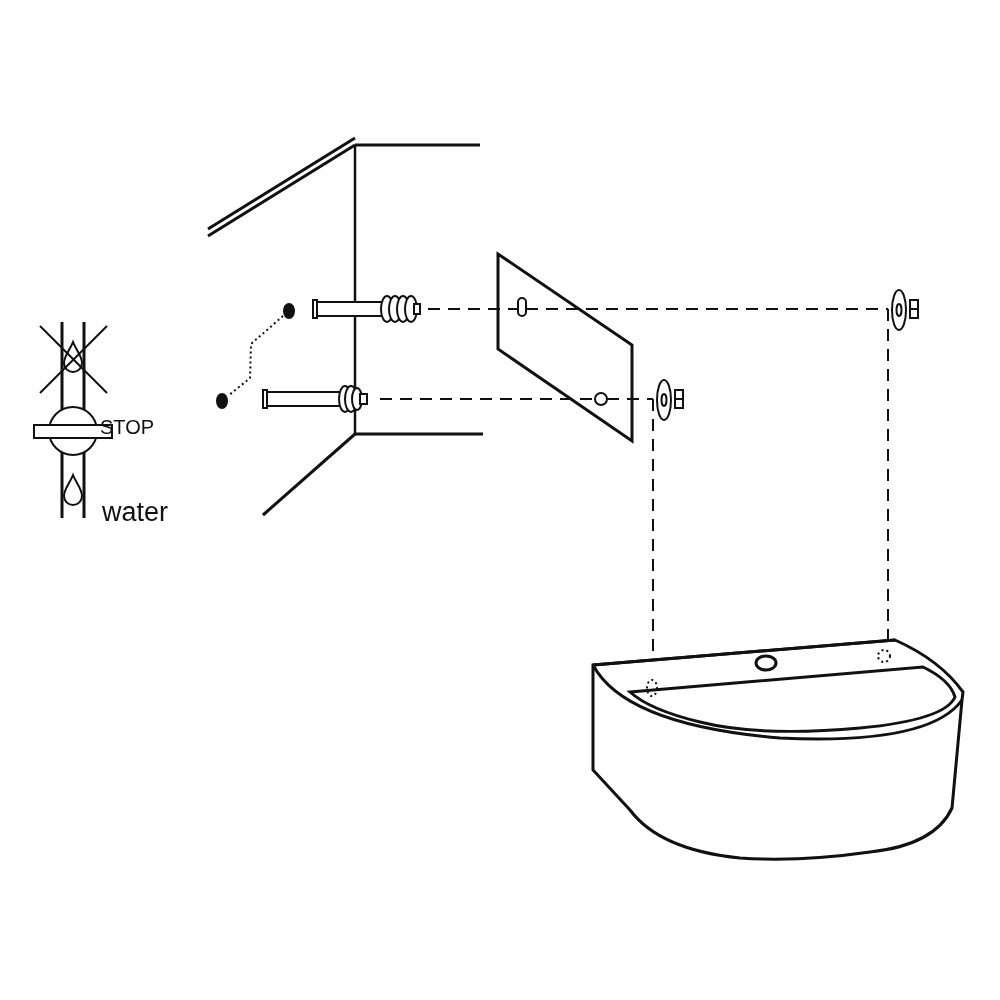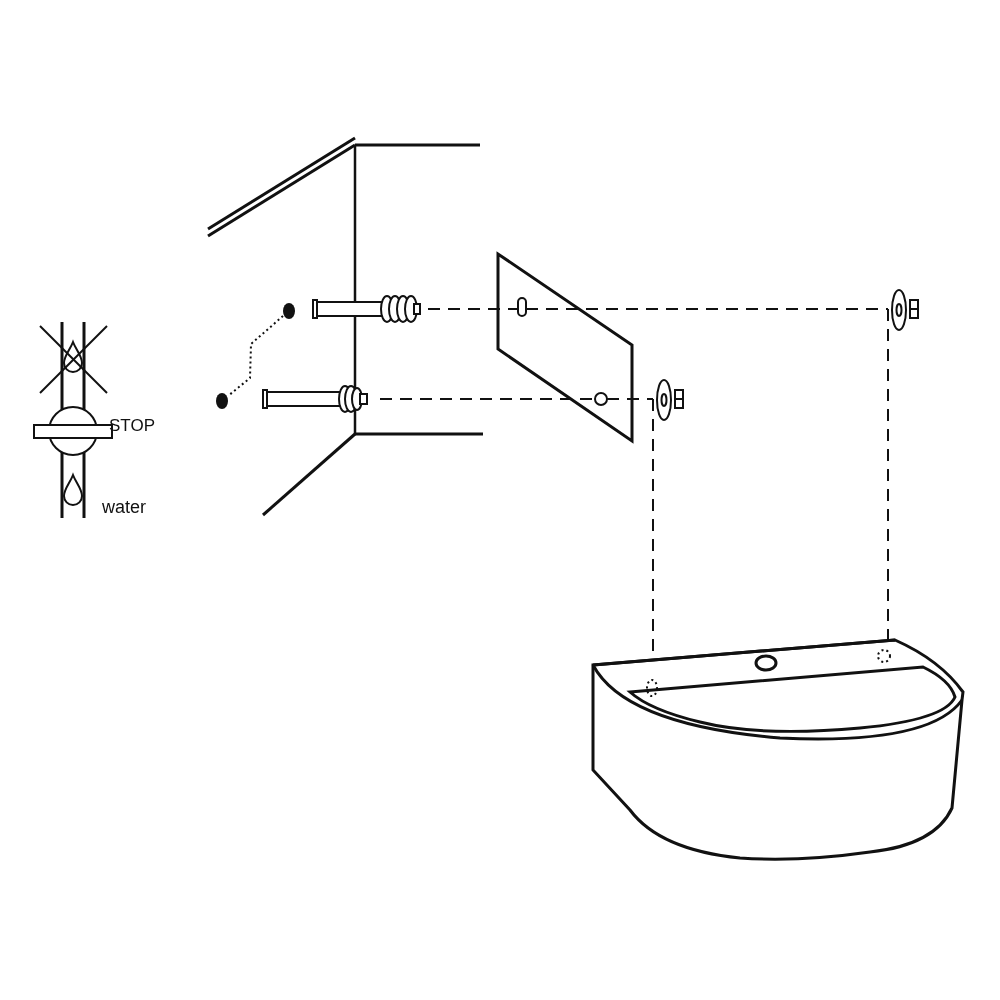--- a/index.html
+++ b/index.html
@@ -4,22 +4,22 @@
   <style>
     html, body { margin: 0; padding: 0; background: #ffffff; }
     body { width: 1000px; height: 1000px; position: relative; overflow: hidden; }
     #diagram { position: absolute; left: 0; top: 0; width: 1000px; height: 1000px; }
     .stroke { fill: none; stroke: #111111; stroke-width: 3; stroke-linecap: butt; stroke-linejoin: miter; }
     .thin { fill: none; stroke: #111111; stroke-width: 2; }
     .dash { fill: none; stroke: #111111; stroke-width: 2; stroke-dasharray: 12 8; }
     .dot { fill: none; stroke: #111111; stroke-width: 2; stroke-dasharray: 2 3; }
     .white { fill: #ffffff; }
     .label { position: absolute; font-family: "Liberation Sans", sans-serif; color: #111111; white-space: nowrap; }
-    #stop-label { left: 109px; top: 416px; font-size: 17px; letter-spacing: 0px; }
-    #water-label { left: 102px; top: 497px; font-size: 18px; }
+    #stop-label { left: 100px; top: 416px; font-size: 20px; letter-spacing: 0px; }
+    #water-label { left: 102px; top: 497px; font-size: 27px; }
   </style>
 </head>
 <body>
 
 <svg id="diagram" viewBox="0 0 1000 1000" xmlns="http://www.w3.org/2000/svg">
 
   <g>
 
     <line class="stroke" x1="62" y1="322" x2="62" y2="518"></line>
     <line class="stroke" x1="84" y1="322" x2="84" y2="518"></line>

